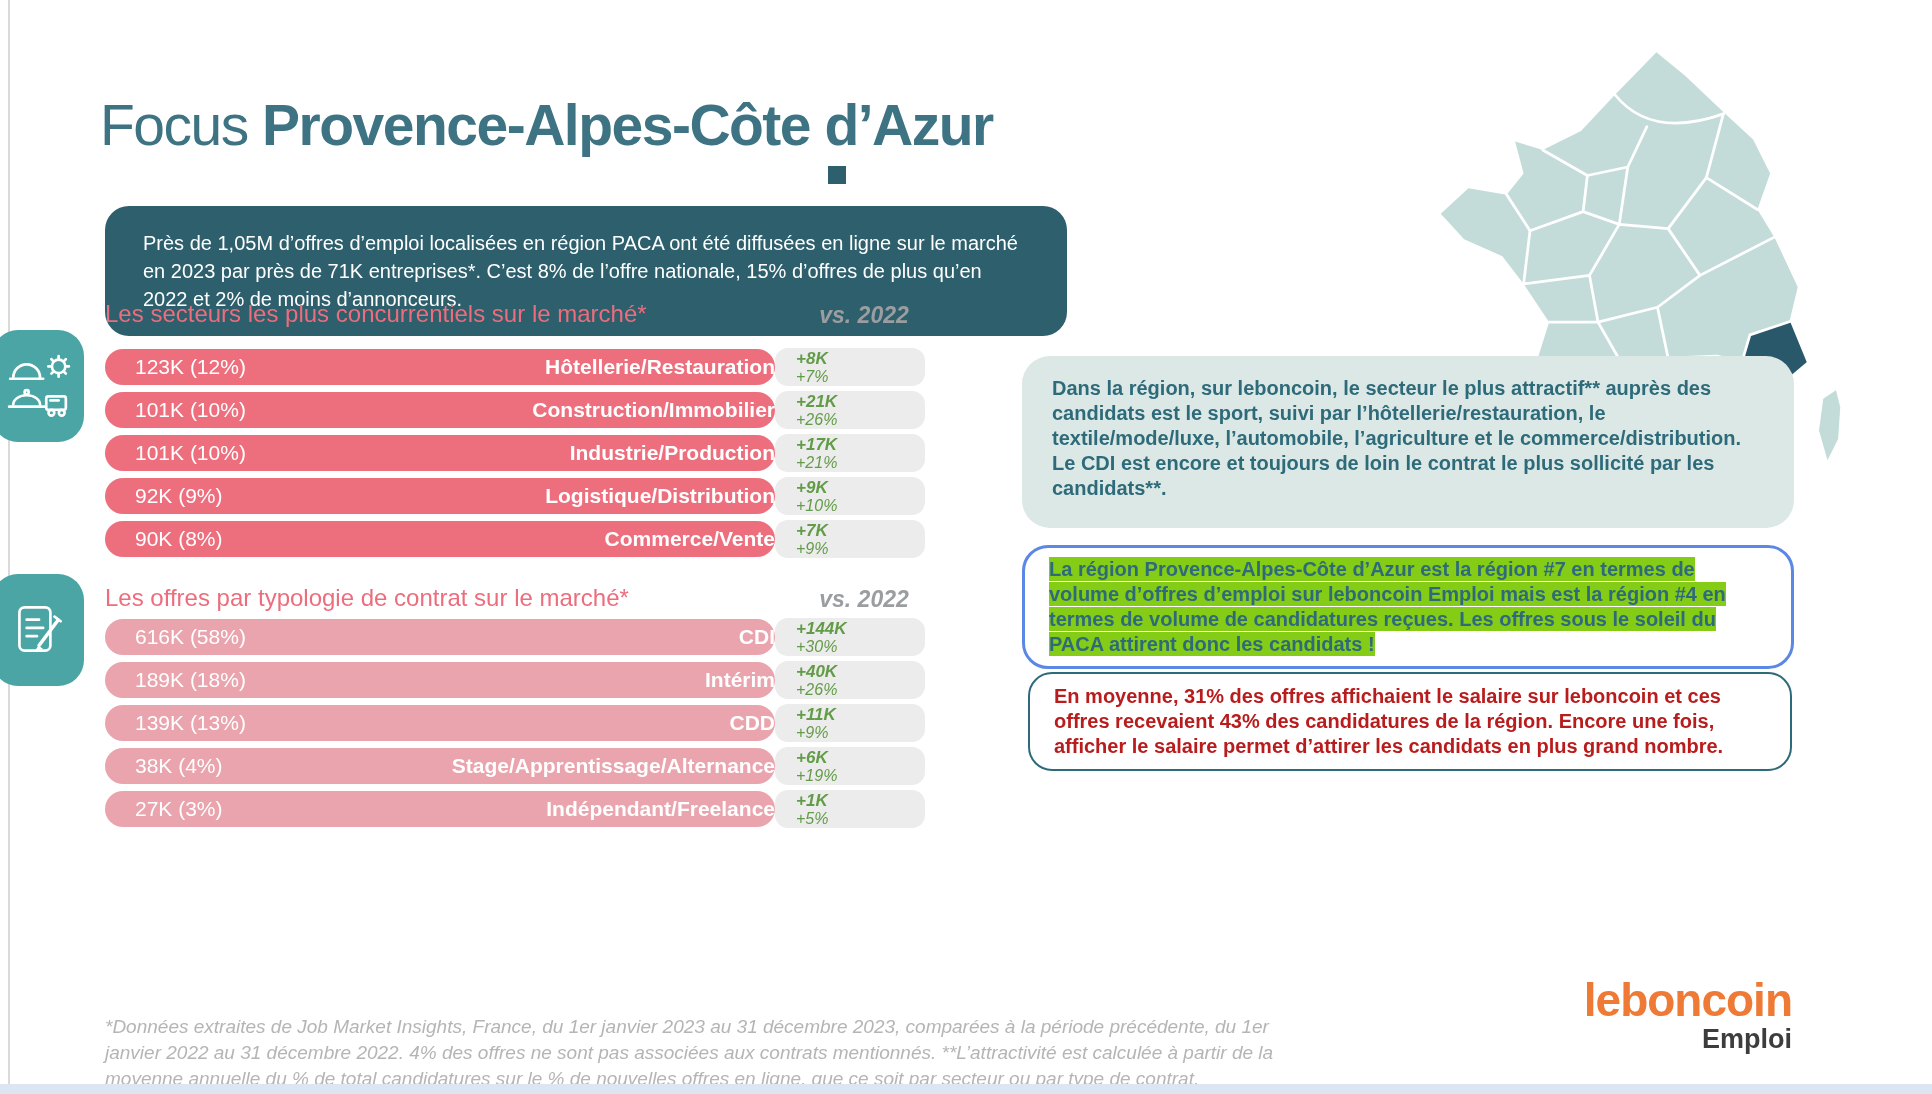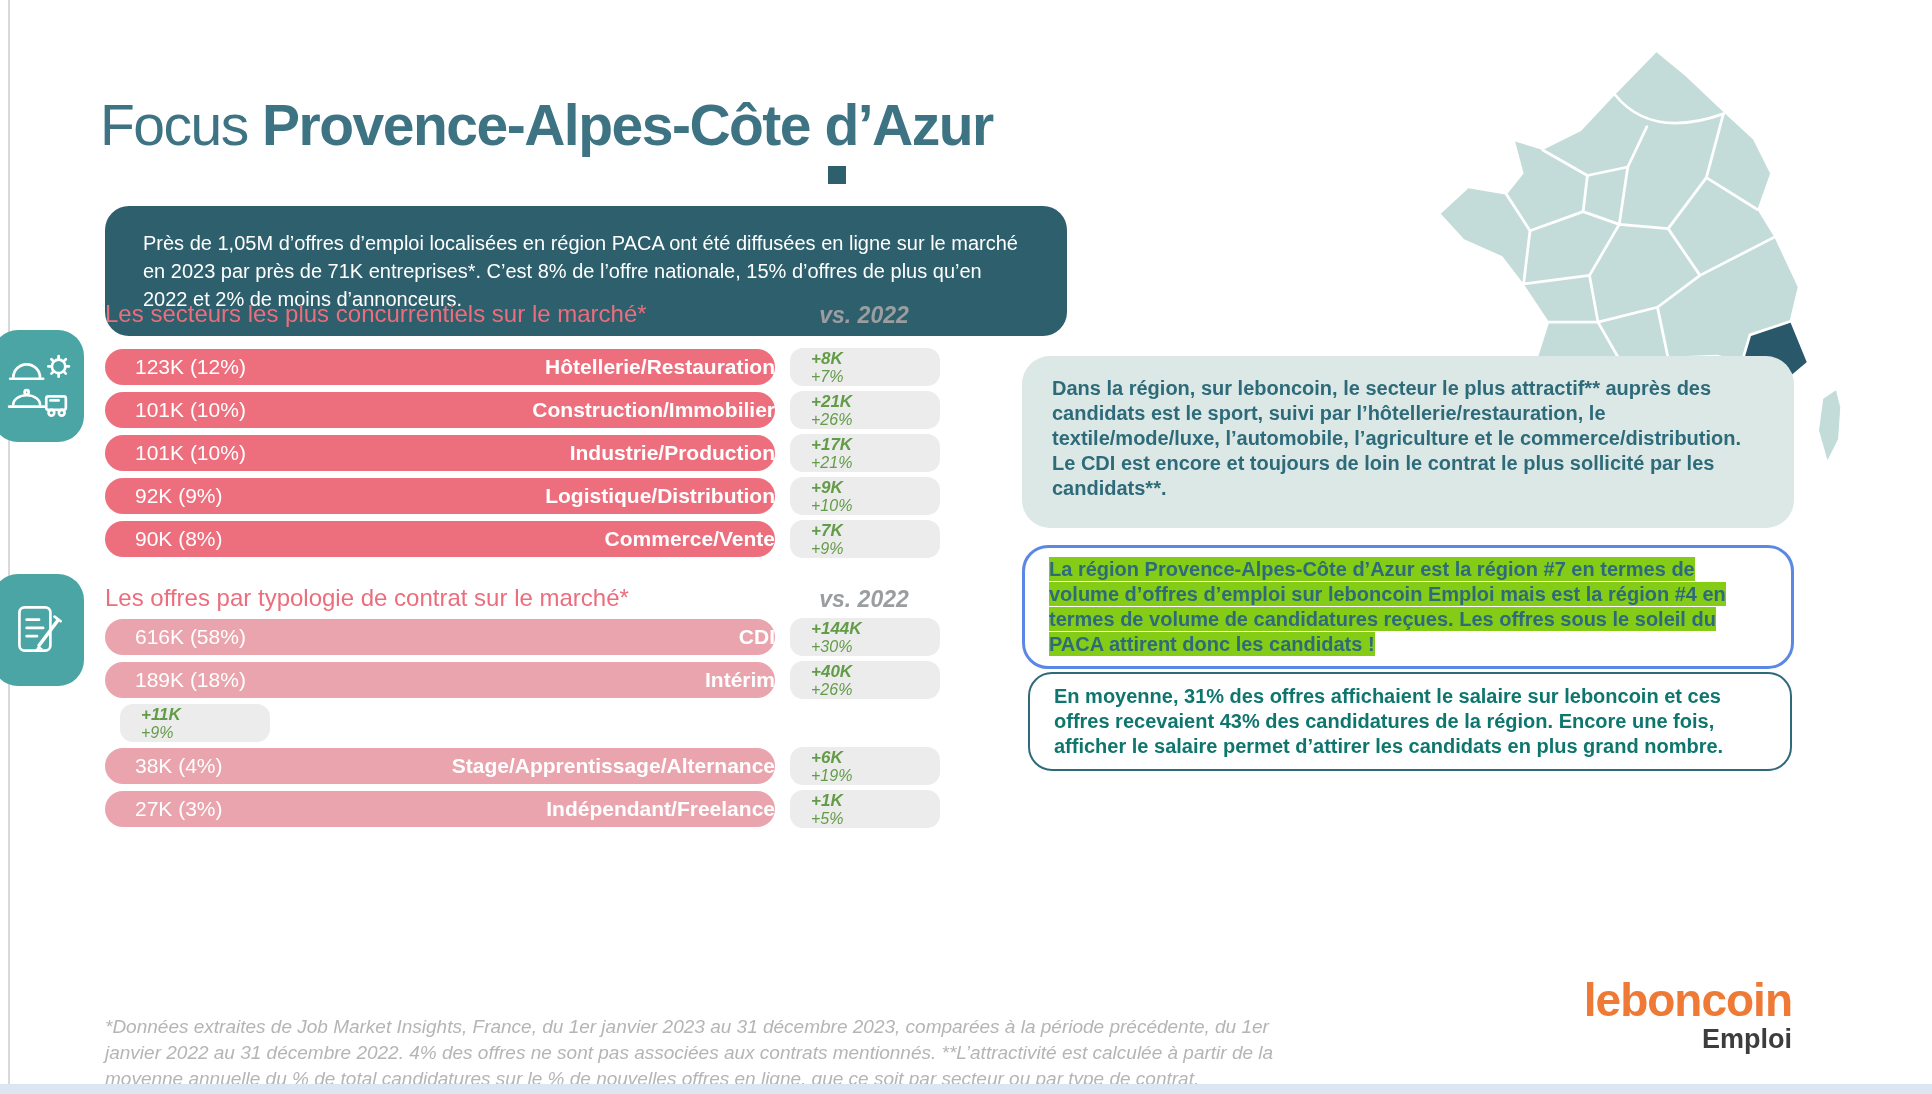--- a/index.html
+++ b/index.html
@@ -36,38 +36,38 @@
 
   
   .rows{display:flex;flex-direction:column;}
   .bar-row{display:flex;align-items:center;margin-bottom:5px;}
   .bar{width:670px;height:36px;border-radius:19px;display:flex;align-items:center;
        padding-left:30px;box-sizing:border-box;color:#fff;justify-content:space-between;}
   .rows.sectors .bar{background:#ed6e7d;}
   .rows.contracts .bar{background:#e9a4ad;}
   .bar .val{width:212px;font-size:21px;font-weight:400;}
   .bar .lbl{font-size:21px;font-weight:700;}
-  .pill{margin-left:15px;width:150px;height:38px;background:#ececec;border-radius:13px;
+  .pill{width:150px;height:38px;background:#ececec;border-radius:13px;
         box-sizing:border-box;padding-left:21px;display:flex;flex-direction:column;justify-content:center;}
   .pill .dk{font-style:italic;font-weight:700;font-size:17px;line-height:19px;color:#639c48;}
   .pill .dp{font-style:italic;font-weight:400;font-size:16px;line-height:17px;color:#639c48;}
 
   
   #insights-heading{left:1040px;top:300px;font-size:24px;font-weight:700;color:#e8743c;white-space:nowrap;}
   #attractiveness-box{left:1022px;top:356px;width:772px;min-height:172px;background:#dce8e5;border-radius:28px;
                       box-sizing:border-box;padding:20px 30px;}
   #attractiveness-box p{margin:0;color:#2e6b7a;font-size:20px;line-height:25px;font-weight:700;}
   #ranking-box{left:1022px;top:545px;width:772px;background:#fff;border:3px solid #5b87e5;border-radius:26px;
                box-sizing:border-box;padding:9px 24px;}
   #ranking-box p{margin:0;color:#2e6b7a;font-size:20px;line-height:25px;font-weight:700;}
   .hl{background:#84cc16;-webkit-box-decoration-break:clone;box-decoration-break:clone;padding:1px 0;}
   .hl.hb{font-weight:800;}
   #salary-box{left:1028px;top:672px;width:764px;background:#fff;border:2.5px solid #2e6b7a;border-radius:24px;
               box-sizing:border-box;padding:10px 24px;}
-  #salary-box p{margin:0;color:#0f766e;font-size:20px;line-height:25px;font-weight:700;}
+  #salary-box p{margin:0;color:#b91c1c;font-size:20px;line-height:25px;font-weight:700;}
 
   
   #footer-note{left:105px;top:1014px;width:1175px;font-style:italic;color:#b5b5b5;font-size:19px;line-height:26px;}
   #logo{left:1500px;top:976px;width:292px;text-align:right;}
   #logo .brand{font-size:46px;font-weight:800;color:#ee7a35;letter-spacing:-1px;line-height:48px;}
   #logo .product{font-size:27px;font-weight:700;color:#3d3d3d;line-height:30px;}
 
   
   #france-map{left:1438px;top:48px;width:405px;height:425px;}
 </style>
@@ -212,20 +212,24 @@
       <div class="bar">
         <span class="val">189K (18%)</span>
         <span class="lbl">Intérim</span>
       </div>
       <div class="pill">
         <span class="dk">+40K</span>
         <span class="dp">+26%</span>
       </div>
     </div>
     <div class="bar-row">
+      <div class="bar">
+        <span class="val">139K (13%)</span>
+        <span class="lbl">CDD</span>
+      </div>
       <div class="pill">
         <span class="dk">+11K</span>
         <span class="dp">+9%</span>
       </div>
     </div>
     <div class="bar-row">
       <div class="bar">
         <span class="val">38K (4%)</span>
         <span class="lbl">Stage/Apprentissage/Alternance</span>
       </div>

